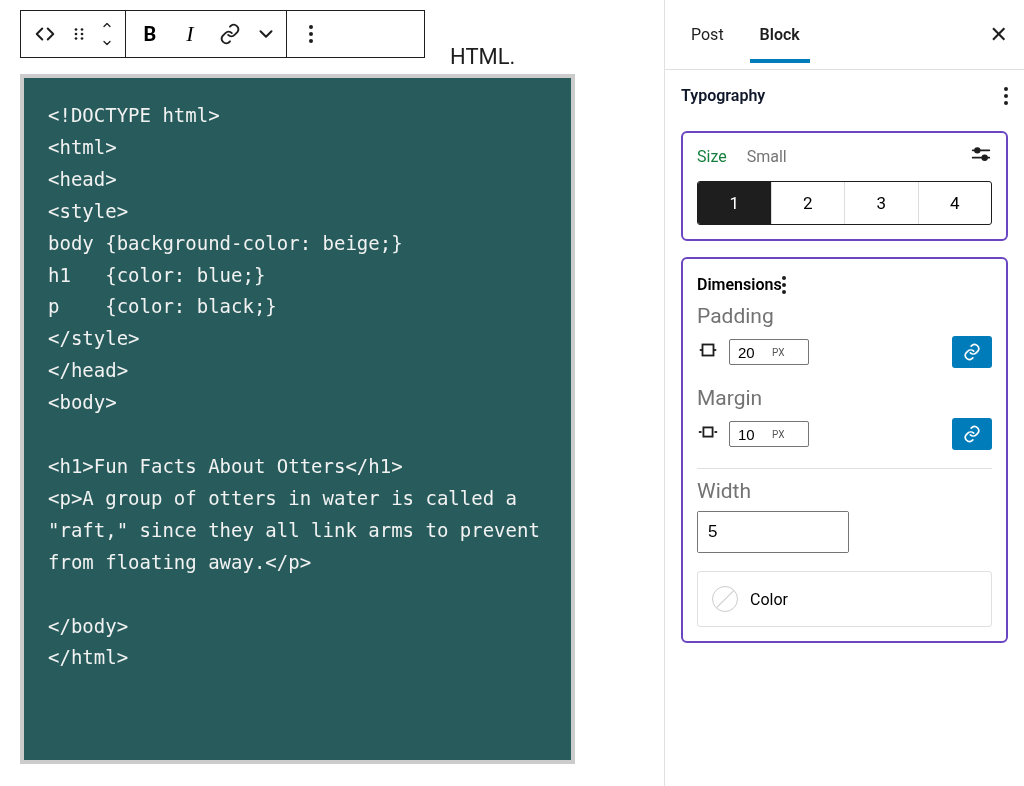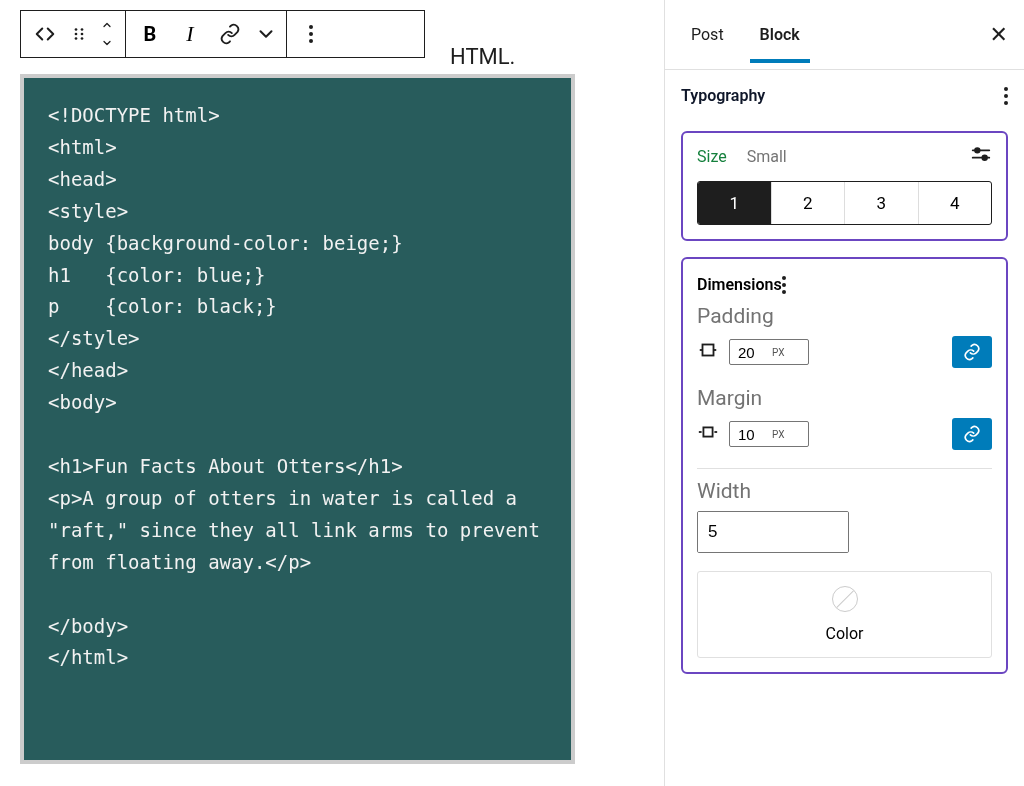--- a/index.html
+++ b/index.html
@@ -251,21 +251,20 @@
   }
   .color-row {
     border: 1px solid #e0e0e0;
     border-radius: 3px;
     padding: 14px 14px;
     display: flex;
     align-items: center;
     gap: 12px;
     margin-top: 18px;
     cursor: pointer;
-    flex-direction: column;
   }
   .color-swatch {
     width: 26px; height: 26px;
     border: 1px solid #ccc;
     border-radius: 50%;
     position: relative;
     overflow: hidden;
   }
   .color-swatch::after {
     content: "";

